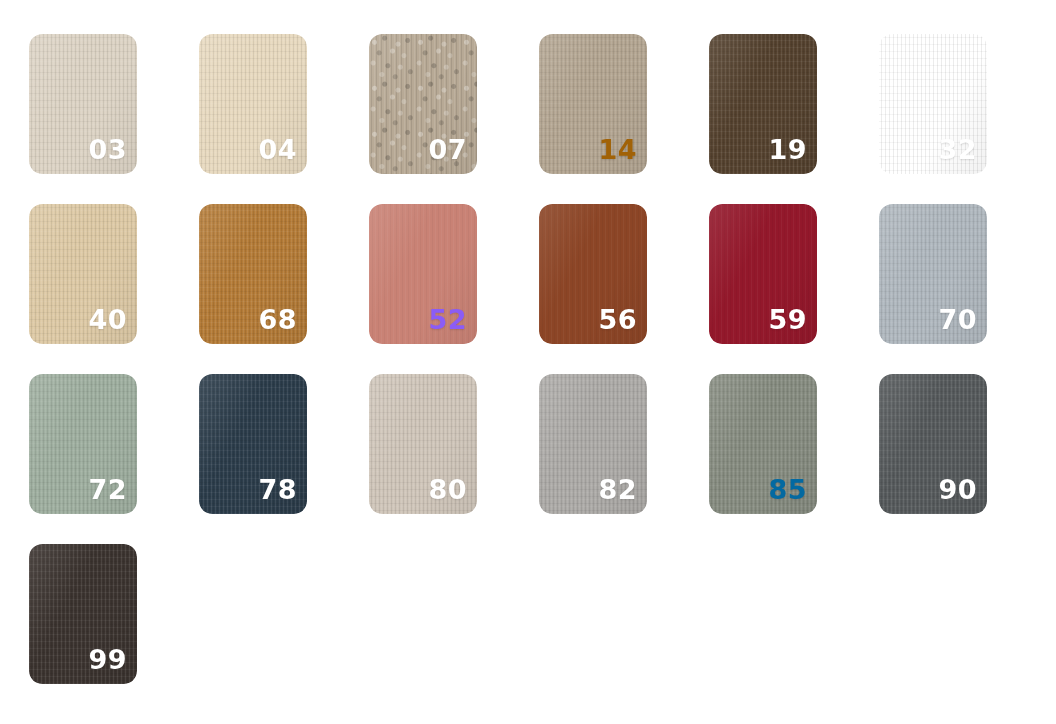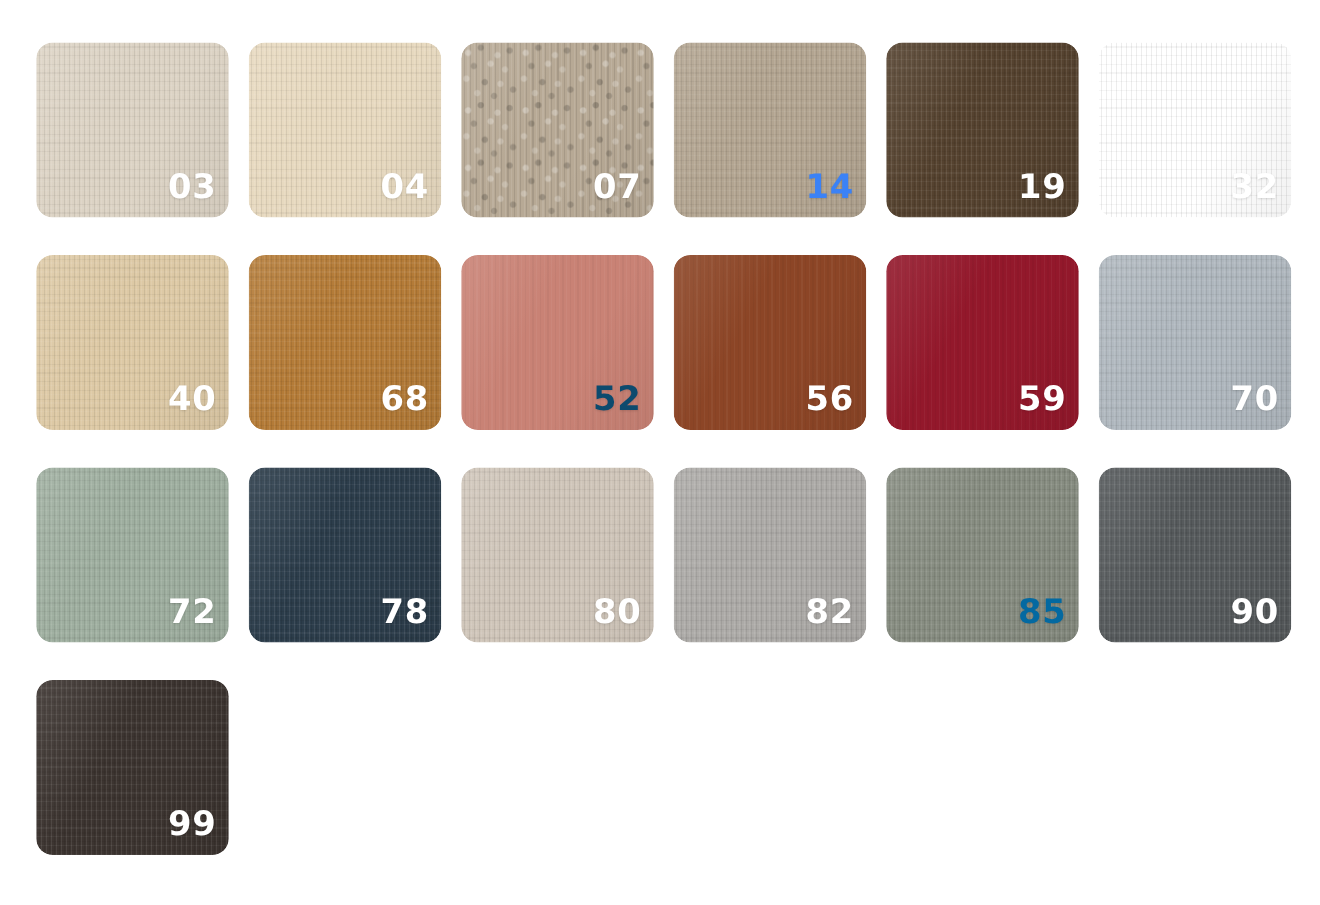--- a/index.html
+++ b/index.html
@@ -25,21 +25,21 @@
     grid-template-columns: repeat(6, 134px);
     grid-auto-rows: 140px;
     column-gap: 36px;
     row-gap: 30px;
     align-content: start;
     justify-content: start;
   }
 
   .swatch {
     position: relative;
-    width: 154px;
+    width: 108px;
     height: 140px;
     border-radius: 13px;
     overflow: hidden;
     box-sizing: border-box;
   }
 
   
   .swatch-fill {
     position: absolute;
     inset: 0;
@@ -171,21 +171,21 @@
     <div class="swatch tex-boucle">
       <div class="swatch-fill" style="background: rgb(183, 169, 149);"></div>
       <div class="swatch-texture"></div>
       <div class="swatch-shade"></div>
       <div class="swatch-code" style="color: rgb(255, 255, 255);">07</div>
     </div>
     <div class="swatch tex-weave">
       <div class="swatch-fill" style="background: rgb(179, 165, 145);"></div>
       <div class="swatch-texture"></div>
       <div class="swatch-shade"></div>
-      <div class="swatch-code" style="color: #3b82f6; margin-left: 12px;">14</div>
+      <div class="swatch-code" style="color: #a16207; margin-left: 12px;">14</div>
     </div>
     <div class="swatch tex-weave">
       <div class="swatch-fill" style="background: rgb(85, 66, 47);"></div>
       <div class="swatch-texture"></div>
       <div class="swatch-shade"></div>
       <div class="swatch-code" style="color: rgb(255, 255, 255);">19</div>
     </div>
     <div class="swatch tex-weave">
       <div class="swatch-fill"></div>
       <div class="swatch-texture"></div>
@@ -201,21 +201,21 @@
     <div class="swatch tex-weave">
       <div class="swatch-fill" style="background: rgb(180, 123, 55);"></div>
       <div class="swatch-texture"></div>
       <div class="swatch-shade"></div>
       <div class="swatch-code" style="color: rgb(255, 255, 255);">68</div>
     </div>
     <div class="swatch tex-smooth">
       <div class="swatch-fill" style="background: rgb(201, 130, 117);"></div>
       <div class="swatch-texture"></div>
       <div class="swatch-shade"></div>
-      <div class="swatch-code" style="color: #0c4a6e;">52</div>
+      <div class="swatch-code" style="color: #8b5cf6;">52</div>
     </div>
     <div class="swatch tex-smooth">
       <div class="swatch-fill" style="background: rgb(140, 69, 38);"></div>
       <div class="swatch-texture"></div>
       <div class="swatch-shade"></div>
       <div class="swatch-code" style="color: rgb(255, 255, 255);">56</div>
     </div>
     <div class="swatch tex-smooth">
       <div class="swatch-fill" style="background: rgb(147, 24, 43);"></div>
       <div class="swatch-texture"></div>

